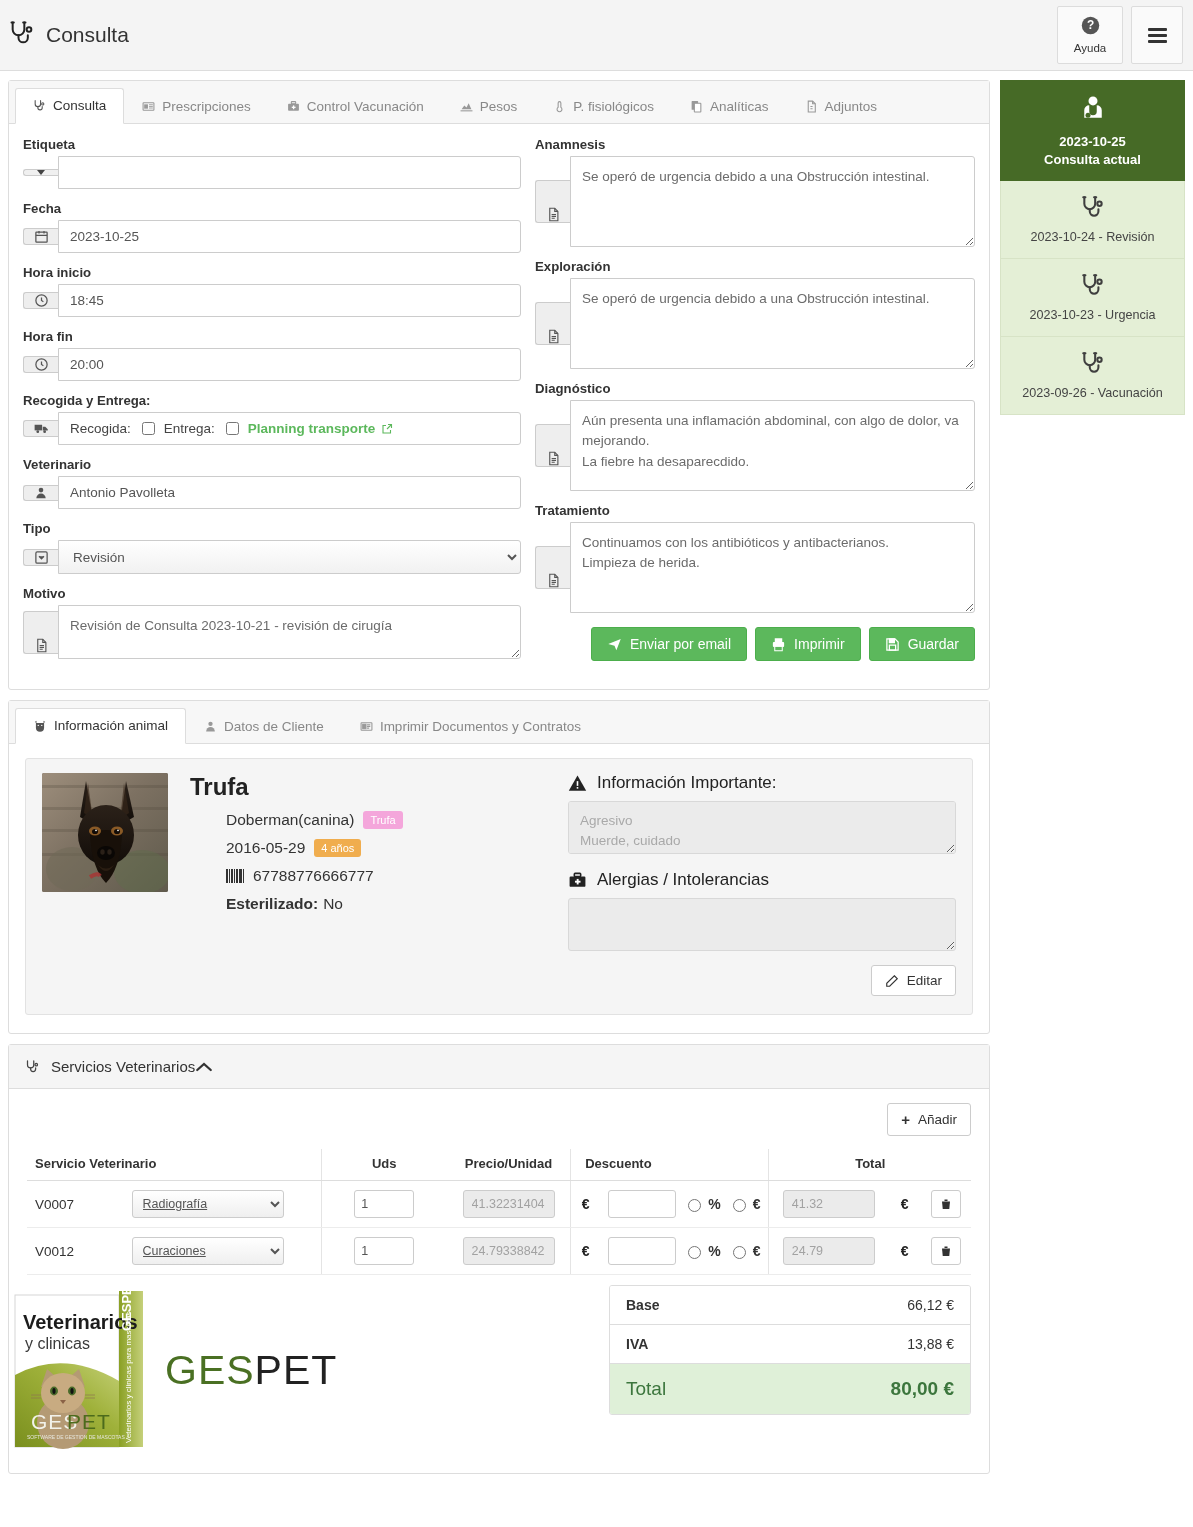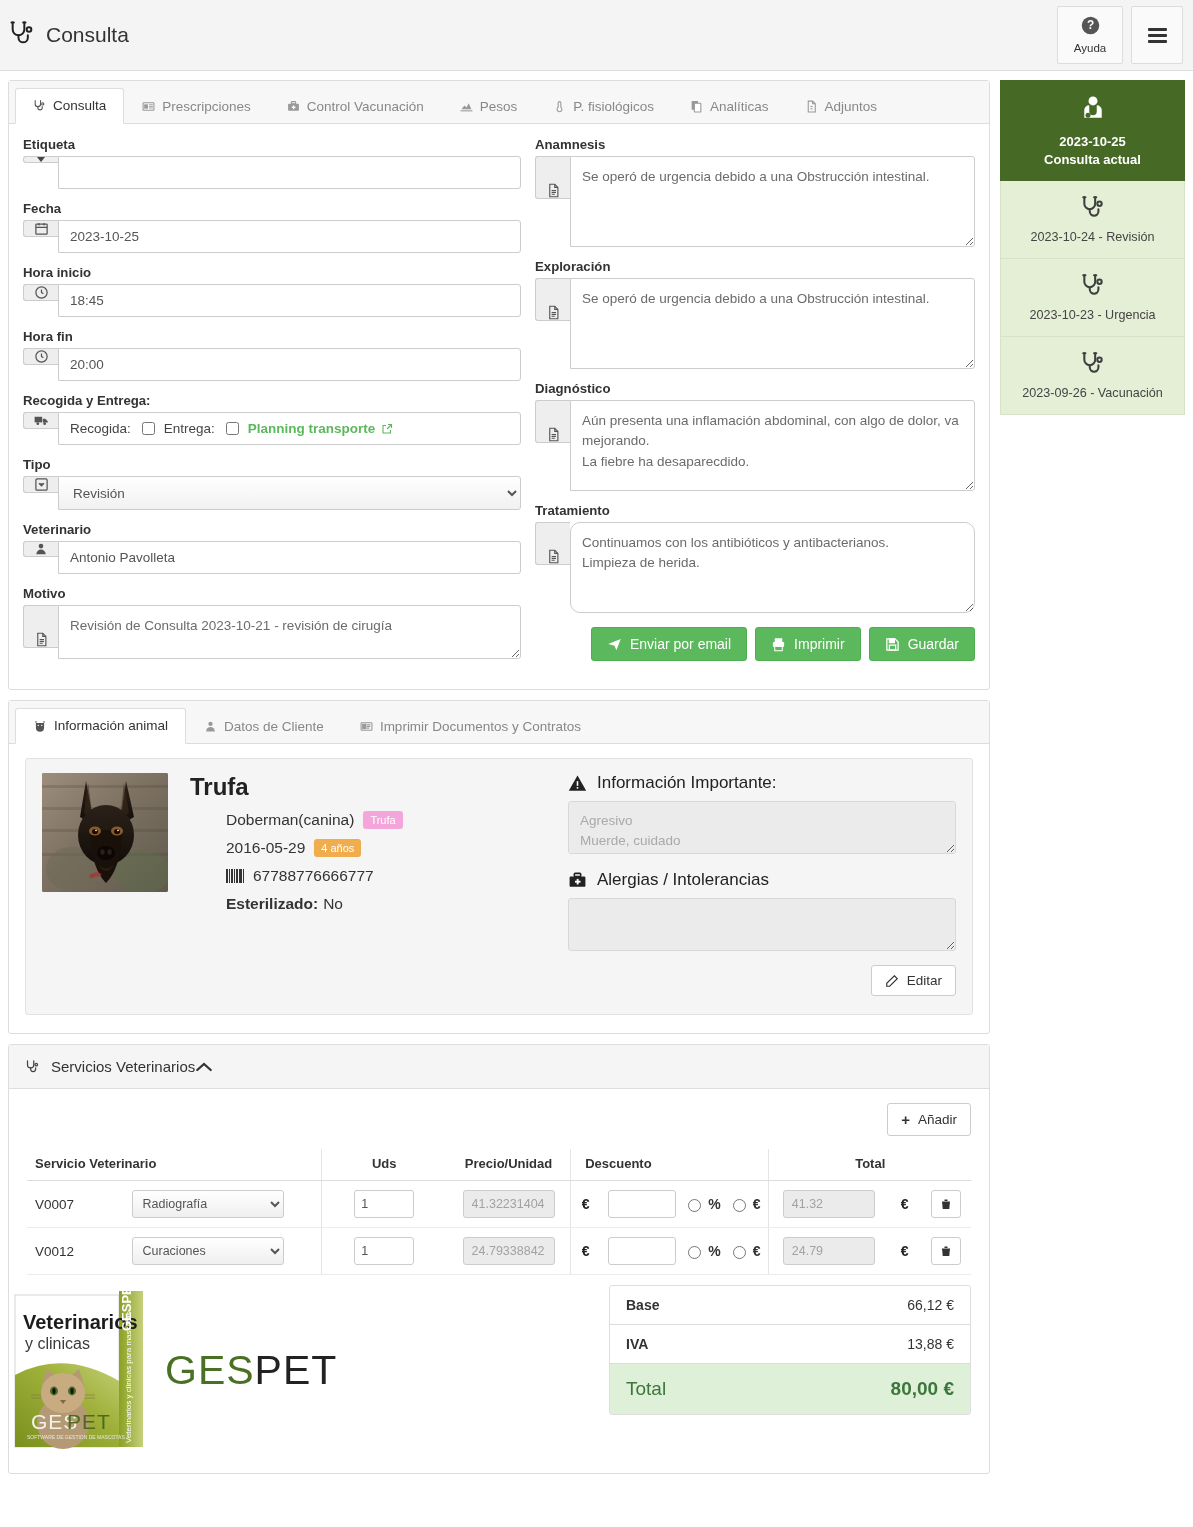--- a/index.html
+++ b/index.html
@@ -90,21 +90,21 @@
 
   .flabel {
     font-size: 13.2px;
     font-weight: bold;
     color: #333;
     margin: 0 0 4px 0;
     display: block;
   }
   .fgroup { margin-bottom: 12px; }
 
-  .input-group { display: flex; align-items: flex-start; }
+  .input-group { display: flex; align-items: center; }
   .igaddon {
     width: 35px;
     min-width: 35px;
     background: #eeeeee;
     border: 1px solid #cccccc;
     border-right: none;
     border-radius: 3px 0 0 3px;
     display: flex; align-items: center; justify-content: center;
     color: #555;
   }
@@ -263,20 +263,21 @@
     vertical-align: middle;
   }
   .vline { border-left: 1px solid #e4e4e4; }
   .sel-sm {
     width: 152px; height: 28px;
     border: 1px solid #cccccc; border-radius: 3px;
     background: linear-gradient(#ffffff, #efefef);
     font-size: 12.5px; color: #555;
     padding: 2px 6px;
     font-family: "Liberation Sans", sans-serif;
+    text-decoration: underline;
   }
   .num-sm {
     width: 60px; height: 28px;
     border: 1px solid #cccccc; border-radius: 3px;
     background: #ffffff; font-size: 12.5px; color: #555;
     padding: 2px 6px;
     font-family: "Liberation Sans", sans-serif;
   }
   .ro-sm {
     width: 92px; height: 28px;
@@ -497,44 +498,44 @@
                       <path d="M14 3h7v7"></path>
                       <path d="M21 3l-9 9"></path>
                       <path d="M19 14v6H4V5h6"></path>
                     </svg>
                 </span>
               </div>
             </div>
           </div>
 
           <div class="fgroup">
+            <label class="flabel">Veterinario</label>
+            <div class="input-group">
+              <div class="igaddon">
+                <svg width="14" height="14" viewBox="0 0 24 24" fill="#555">
+                    <circle cx="12" cy="7" r="4"></circle>
+                    <path d="M4 21a8 8 0 0 1 16 0z"></path>
+                  </svg>
+              </div>
+              <input class="ifield" type="text" value="Antonio Pavolleta" style="">
+            </div>
+          </div>
+
+          <div class="fgroup">
             <label class="flabel">Tipo</label>
             <div class="input-group">
               <div class="igaddon">
                 <svg width="15" height="15" viewBox="0 0 24 24" fill="none" stroke="#555" stroke-width="2">
                     <rect x="3" y="3" width="18" height="18" rx="2"></rect>
                     <path d="M8 10l4 4 4-4" fill="#555" stroke="#555"></path>
                   </svg>
               </div>
               <select class="ifield tall">
                 <option>Revisión</option>
               </select>
-            </div>
-          </div>
-
-          <div class="fgroup">
-            <label class="flabel">Veterinario</label>
-            <div class="input-group">
-              <div class="igaddon">
-                <svg width="14" height="14" viewBox="0 0 24 24" fill="#555">
-                    <circle cx="12" cy="7" r="4"></circle>
-                    <path d="M4 21a8 8 0 0 1 16 0z"></path>
-                  </svg>
-              </div>
-              <input class="ifield" type="text" value="Antonio Pavolleta" style="">
             </div>
           </div>
 
           <div class="fgroup">
             <label class="flabel">Motivo</label>
             <div class="input-group">
               <div class="igaddon top">
                 <svg width="15" height="15" viewBox="0 0 24 24" fill="none" stroke="#555" stroke-width="1.8">
                     <path d="M6 2h8l5 5v15H6z"></path>
                     <path d="M14 2v5h5"></path>
@@ -593,21 +594,21 @@
           <div class="fgroup">
             <label class="flabel">Tratamiento</label>
             <div class="input-group">
               <div class="igaddon top">
                 <svg width="15" height="15" viewBox="0 0 24 24" fill="none" stroke="#555" stroke-width="1.8">
                     <path d="M6 2h8l5 5v15H6z"></path>
                     <path d="M14 2v5h5"></path>
                     <path d="M9 12h7M9 15h7M9 18h5"></path>
                   </svg>
               </div>
-              <textarea class="ifield" style="height: 91px; border-radius: 10px;">Continuamos con los antibióticos y antibacterianos.
+              <textarea class="ifield" style="height: 91px;">Continuamos con los antibióticos y antibacterianos.
 Limpieza de herida.</textarea>
             </div>
           </div>
 
           <div class="btn-row">
             <div class="btn">
               <svg width="15" height="15" viewBox="0 0 24 24" fill="#fff">
                   <path d="M2 11L22 3l-7 18-3-7z"></path>
                 </svg>
               <span>Enviar por email</span>

